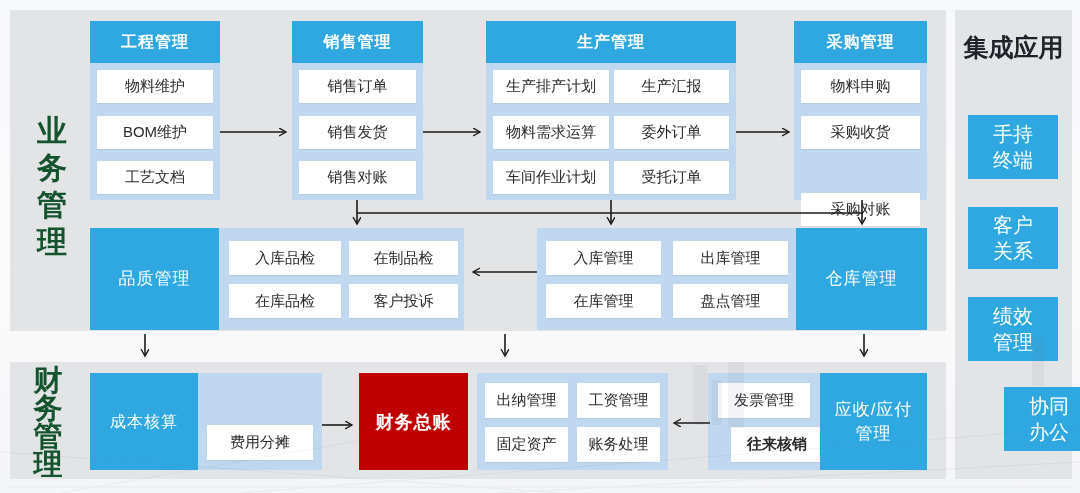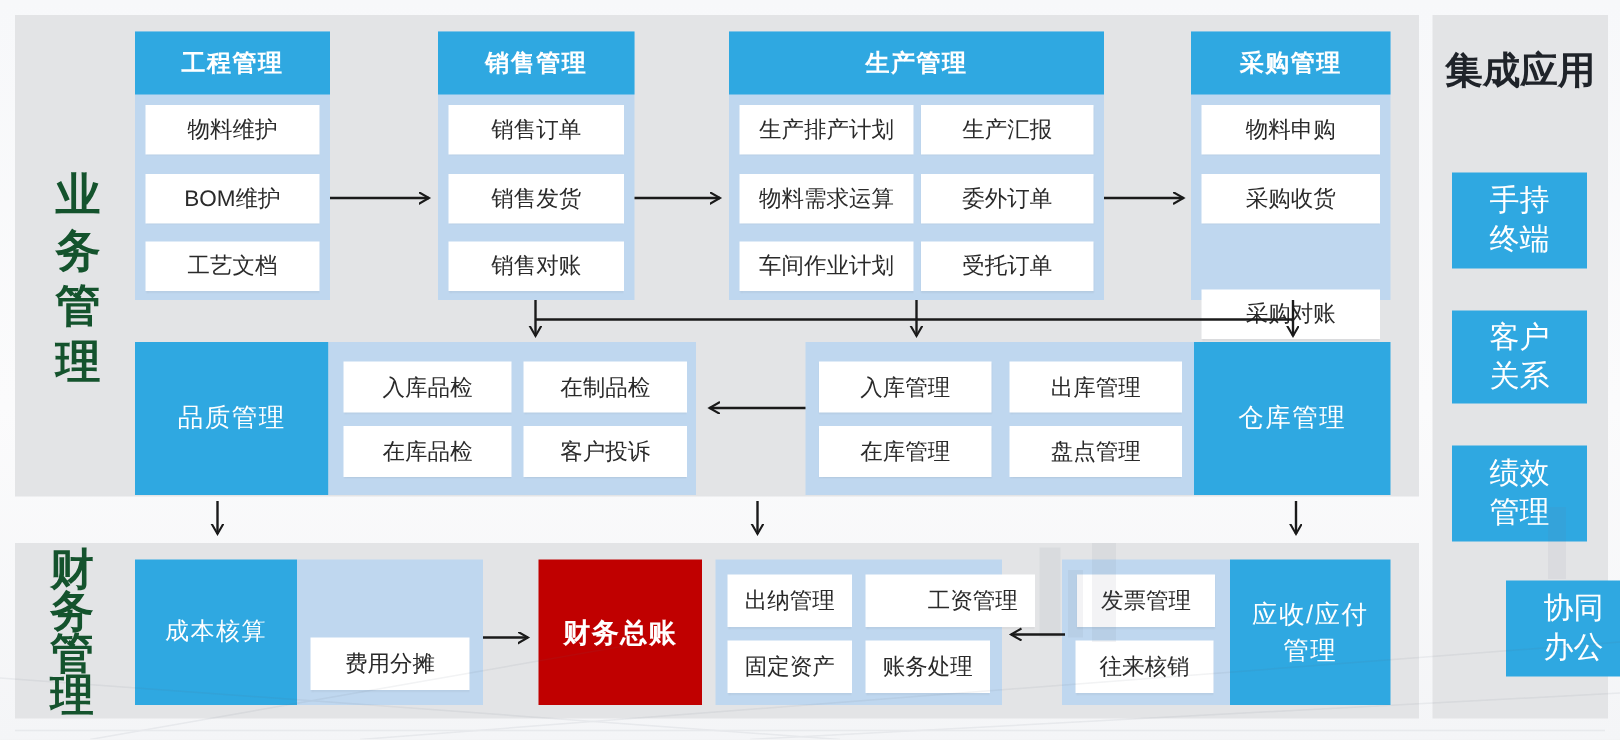--- a/index.html
+++ b/index.html
@@ -108,28 +108,28 @@
 
 <div class="bluebox" style="left:90px;top:373px;width:108px;height:97px;font-size:16px;">成本核算</div>
 <div class="cont" style="left:198px;top:373px;width:124px;height:97px;">
   <div class="item" style="left:9px;width:106px;top:52px;height:35px;">费用分摊</div>
 </div>
 
 <div class="redbox" style="left:359px;top:373px;width:109px;height:97px;">财务总账</div>
 
 <div class="cont" style="left:477px;top:373px;width:191px;height:97px;">
   <div class="item" style="left:8px;width:83px;top:10px;height:35px;">出纳管理</div>
-  <div class="item" style="left:100px;width:83px;top:10px;height:35px;padding-left:30px;">工资管理</div>
+  <div class="item" style="left:100px;width:83px;top:10px;height:35px;">工资管理</div>
   <div class="item" style="left:8px;width:83px;top:54px;height:35px;">固定资产</div>
   <div class="item" style="left:100px;width:83px;top:54px;height:35px;">账务处理</div>
 </div>
 
 <div class="cont" style="left:708px;top:373px;width:112px;height:97px;">
   <div class="item" style="left:10px;width:92px;top:10px;height:35px;">发票管理</div>
-  <div class="item" style="left:9px;width:92px;top:54px;height:35px;">往来核销</div>
+  <div class="item" style="left:23px;width:92px;top:54px;height:35px;font-weight:bold;">往来核销</div>
 </div>
 
 <div class="bluebox" style="left:820px;top:373px;width:107px;height:97px;flex-direction:column;">
   <span>应收/应付</span>
   <span>管理</span>
 </div>
 
 <div class="int-title">集成应用</div>
 <div class="int-box" style="top:115px;height:64px;flex-direction:column;">
   <span>手持</span>

